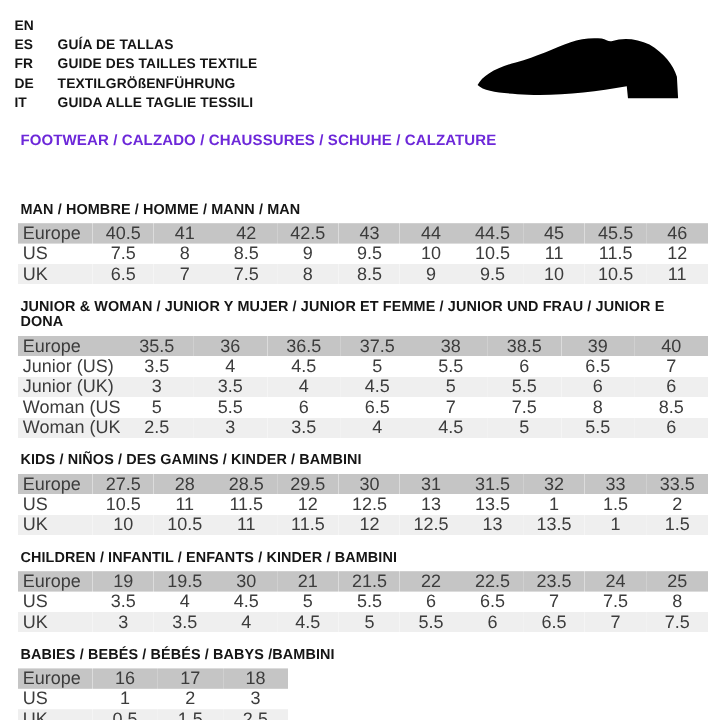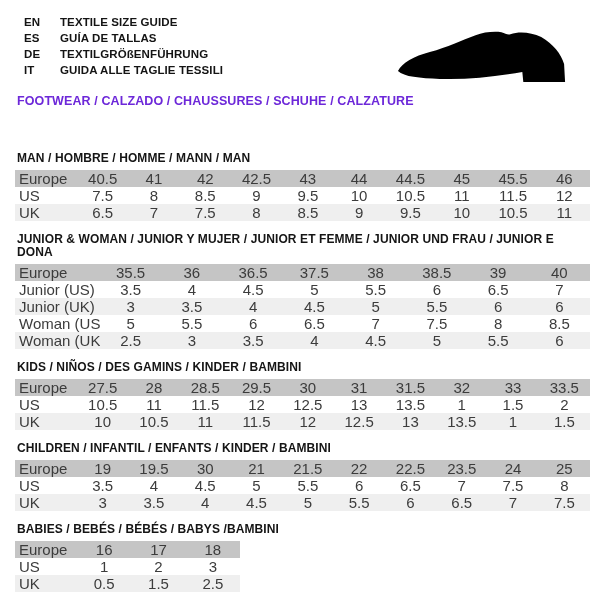--- a/index.html
+++ b/index.html
@@ -6,21 +6,21 @@
     --hd:#c5c5c5; --alt:#efefef; --rowbg:#ffffff;
     --title:#151515; --cell:#3c3c3c; --icon:#000000;
   }
   html,body{margin:0;padding:0;}
   body{
     width:600px;height:600px;background:#ffffff;overflow:hidden;position:relative;
     font-family:"Liberation Sans", sans-serif;
     -webkit-font-smoothing:antialiased;
   }
   
-  .langs{padding:14px 0 0 24px;}
+  .langs{padding:14px 0 0 12px;}
   .lang-row{display:flex;font-weight:bold;font-size:11.5px;line-height:16px;color:#141414;letter-spacing:.1px;}
   .lang-code{width:36px;flex:0 0 36px;}
   .shoe{position:absolute;top:30px;right:20px;width:184px;height:58px;}
   .shoe path{fill:var(--icon);}
   .category{margin:16px 0 0 17px;font-weight:bold;font-size:12.5px;color:#6d28d9;letter-spacing:.1px;}
   
   .tables{margin:30px 15px 0 15px;padding-top:1px;}
   .tblock .ttitle{
     font-weight:bold;font-size:12px;line-height:13px;color:var(--title);
     margin:12px 0 5px 2px;letter-spacing:.1px;
@@ -39,25 +39,28 @@
   .tblock tr.plain{background:var(--rowbg);}
 </style>
 </head>
 <body>
 
 <div class="page">
 
   <div class="langs">
       <div class="lang-row">
         <span class="lang-code">EN</span>
-        <span>TEXTILE SIZE GUIDE</span>
       </div>
       <div class="lang-row">
         <span class="lang-code">ES</span>
         <span>GUÍA DE TALLAS</span>
+      </div>
+      <div class="lang-row">
+        <span class="lang-code">FR</span>
+        <span>GUIDE DES TAILLES TEXTILE</span>
       </div>
       <div class="lang-row">
         <span class="lang-code">DE</span>
         <span>TEXTILGRÖßENFÜHRUNG</span>
       </div>
       <div class="lang-row">
         <span class="lang-code">IT</span>
         <span>GUIDA ALLE TAGLIE TESSILI</span>
       </div>
     </div>

